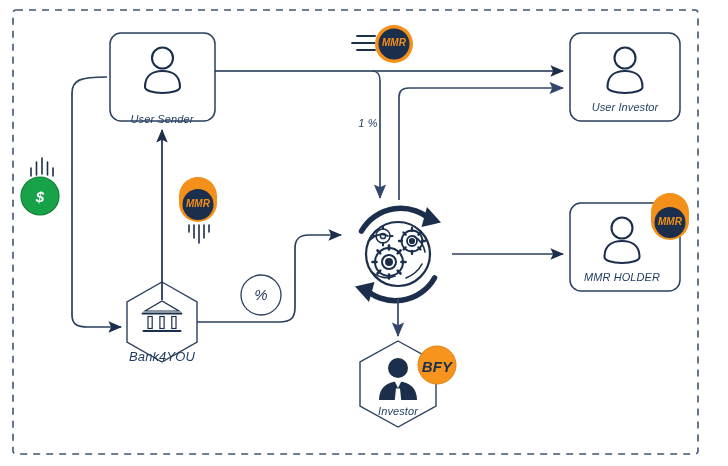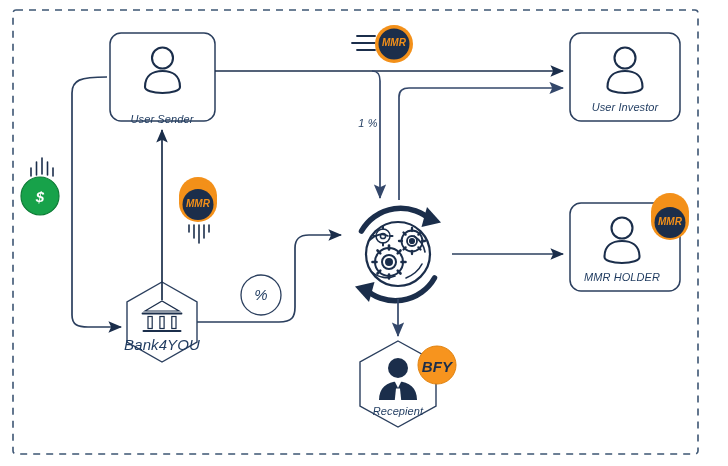--- a/index.html
+++ b/index.html
@@ -207,23 +207,23 @@
 
     <circle cx="261" cy="295" r="20" fill="#ffffff" stroke="#2b3f5e" stroke-width="1.3"></circle>
   </svg>
 
   <div class="lbl center" style="left:162px;top:101px;margin-top:12px;">User Sender</div>
 
   <div class="lbl center" style="left:625px;top:101px;">User Investor</div>
 
   <div class="lbl center" style="left:622px;top:271px;text-align:center;">MMR HOLDER</div>
 
-  <div class="lbl center" style="left:162px;top:336px;font-size:15px;text-align:right;">Bank4YOU</div>
-
-  <div class="lbl center" style="left:398px;top:405px;">Recepient</div>
+  <div class="lbl center" style="left:162px;top:349px;font-size:13px;text-align:right;">Bank4YOU</div>
+
+  <div class="lbl center" style="left:398px;top:405px;">Investor</div>
 
   <div class="lbl center" style="left:40px;top:188px;color:#ffffff;font-size:15px;font-weight:bold;">$</div>
 
   <div class="lbl center" style="left:198px;top:198px;color:#f39019;font-size:10px;font-weight:bold;">MMR</div>
 
   <div class="lbl center" style="left:394px;top:37px;color:#f39019;font-size:10px;font-weight:bold;">MMR</div>
 
   <div class="lbl center" style="left:670px;top:216px;color:#f39019;font-size:10px;font-weight:bold;">MMR</div>
 
   <div class="lbl center" style="left:437px;top:358px;color:#1b2e4b;font-size:15px;font-weight:bold;">BFY</div>

